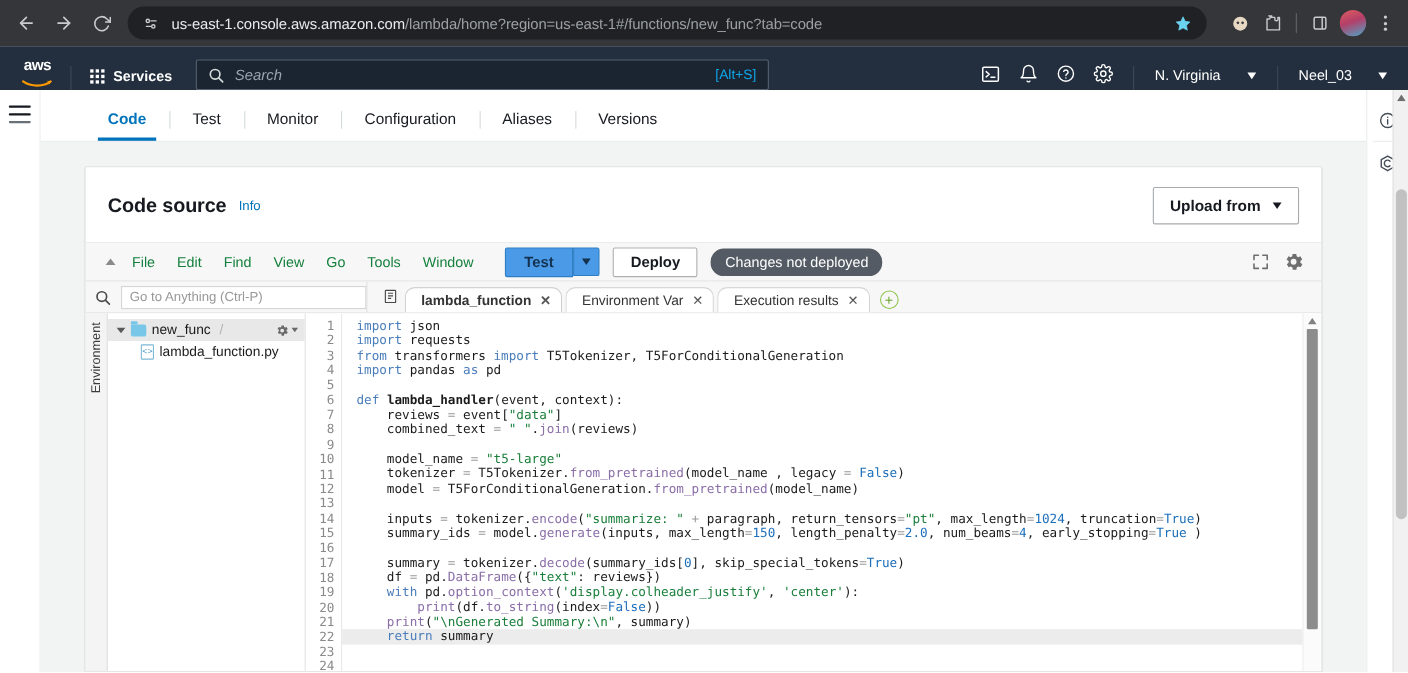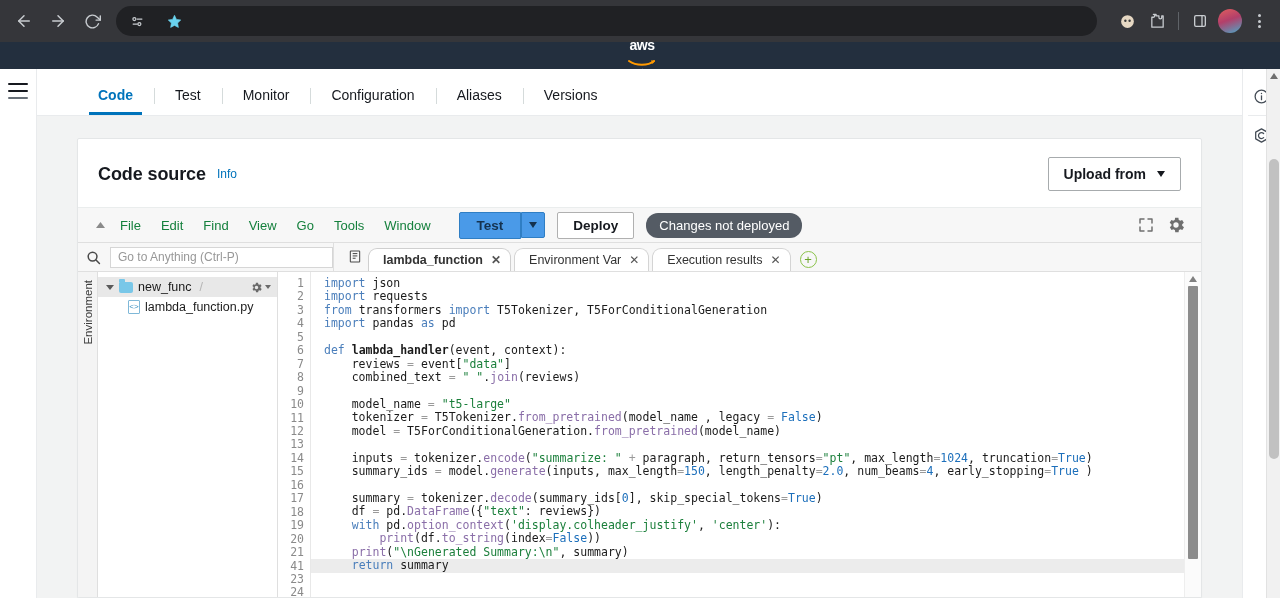--- a/index.html
+++ b/index.html
@@ -85,27 +85,26 @@
   .kebab {
     width: 26px; height: 28px;
     display: flex; flex-direction: column;
     align-items: center; justify-content: center;
     gap: 2.5px;
   }
   .kebab i { width: 3px; height: 3px; border-radius: 50%; background: #c8ccd0; display: block; }
 
   
   .aws-nav {
-    height: 27px;
+    height: 40px;
     background: #232f3e;
     display: flex;
-    align-items: center;
+    align-items: flex-end;
     padding: 0 10px 0 14px;
     position: relative;
-    flex-direction: column;
   }
   .aws-logo {
     width: 40px; height: 26px;
     display: flex; flex-direction: column;
     align-items: center; justify-content: center;
     flex: 0 0 auto;
     color: #fff;
   }
   .aws-logo .wordmark {
     font-size: 14px; font-weight: bold; letter-spacing: -0.5px;
@@ -625,20 +624,21 @@
 
   <div class="omnibox">
     <span class="omni-icon">
       <svg width="15" height="15" viewBox="0 0 24 24" fill="none" stroke="#c8ccd0" stroke-width="2" stroke-linecap="round">
           <circle cx="7" cy="8" r="2.4"></circle>
           <line x1="11.5" y1="8" x2="19" y2="8"></line>
           <circle cx="15" cy="16" r="2.4"></circle>
           <line x1="5" y1="16" x2="11.5" y2="16"></line>
         </svg>
     </span>
+    <span class="omni-url"><span class="host">us-east-1.console.aws.amazon.com</span><span>/lambda/home?region=us-east-1#/functions/new_func?tab=code</span></span>
     <span class="star-btn">
       <svg width="15" height="15" viewBox="0 0 24 24" fill="currentColor" stroke="currentColor" stroke-width="1">
           <polygon points="12 2 15.1 8.6 22 9.6 17 14.5 18.2 21.5 12 18.2 5.8 21.5 7 14.5 2 9.6 8.9 8.6"></polygon>
         </svg>
     </span>
   </div>
 
   <div class="chrome-right">
     <span class="ext-icon">
       <svg width="17" height="17" viewBox="0 0 24 24">
@@ -892,21 +892,21 @@
                   <div class="ln">12</div>
                   <div class="ln">13</div>
                   <div class="ln">14</div>
                   <div class="ln">15</div>
                   <div class="ln">16</div>
                   <div class="ln">17</div>
                   <div class="ln">18</div>
                   <div class="ln">19</div>
                   <div class="ln">20</div>
                   <div class="ln">21</div>
-                  <div class="ln">41</div>
+                  <div class="ln">22</div>
                   <div class="ln">23</div>
                   <div class="ln">24</div>
                 </div>
               <div class="code-lines" id="codelines"><div class="ln"><span class="tok-kw">import</span> json</div><div class="ln"><span class="tok-kw">import</span> requests</div><div class="ln"><span class="tok-kw">from</span> transformers <span class="tok-kw">import</span> T5Tokenizer, T5ForConditionalGeneration</div><div class="ln"><span class="tok-kw">import</span> pandas <span class="tok-kw">as</span> pd</div><div class="ln">&nbsp;</div><div class="ln"><span class="tok-def">def</span> <span style="font-weight:bold">lambda_handler</span>(event, context):</div><div class="ln">    reviews <span class="tok-op">=</span> event[<span class="tok-str">"data"</span>]</div><div class="ln">    combined_text <span class="tok-op">=</span> <span class="tok-str">" "</span>.<span class="tok-fn">join</span>(reviews)</div><div class="ln">&nbsp;</div><div class="ln">    model_name <span class="tok-op">=</span> <span class="tok-str">"t5-large"</span></div><div class="ln">    tokenizer <span class="tok-op">=</span> T5Tokenizer.<span class="tok-fn">from_pretrained</span>(model_name , legacy <span class="tok-op">=</span> <span class="tok-const">False</span>)</div><div class="ln">    model <span class="tok-op">=</span> T5ForConditionalGeneration.<span class="tok-fn">from_pretrained</span>(model_name)</div><div class="ln">&nbsp;</div><div class="ln">    inputs <span class="tok-op">=</span> tokenizer.<span class="tok-fn">encode</span>(<span class="tok-str">"summarize: "</span> <span class="tok-op">+</span> paragraph, return_tensors<span class="tok-op">=</span><span class="tok-str">"pt"</span>, max_length<span class="tok-op">=</span><span class="tok-num">1024</span>, truncation<span class="tok-op">=</span><span class="tok-const">True</span>)</div><div class="ln">    summary_ids <span class="tok-op">=</span> model.<span class="tok-fn">generate</span>(inputs, max_length<span class="tok-op">=</span><span class="tok-num">150</span>, length_penalty<span class="tok-op">=</span><span class="tok-num">2.0</span>, num_beams<span class="tok-op">=</span><span class="tok-num">4</span>, early_stopping<span class="tok-op">=</span><span class="tok-const">True</span> )</div><div class="ln">&nbsp;</div><div class="ln">    summary <span class="tok-op">=</span> tokenizer.<span class="tok-fn">decode</span>(summary_ids[<span class="tok-num">0</span>], skip_special_tokens<span class="tok-op">=</span><span class="tok-const">True</span>)</div><div class="ln">    df <span class="tok-op">=</span> pd.<span class="tok-fn">DataFrame</span>({<span class="tok-str">"text"</span>: reviews})</div><div class="ln">    <span class="tok-kw">with</span> pd.<span class="tok-fn">option_context</span>(<span class="tok-str">'display.colheader_justify'</span>, <span class="tok-str">'center'</span>):</div><div class="ln">        <span class="tok-fn">print</span>(df.<span class="tok-fn">to_string</span>(index<span class="tok-op">=</span><span class="tok-const">False</span>))</div><div class="ln">    <span class="tok-fn">print</span>(<span class="tok-str">"\nGenerated Summary:\n"</span>, summary)</div><div class="ln cur">    <span class="tok-kw">return</span> summary</div><div class="ln">&nbsp;</div><div class="ln">&nbsp;</div></div>
               <div class="code-vscroll">
                 <div class="up">
                   <svg width="8" height="6" viewBox="0 0 8 6">
                       <polygon points="4,0 8,6 0,6" fill="currentColor"></polygon>
                     </svg>
                 </div>

